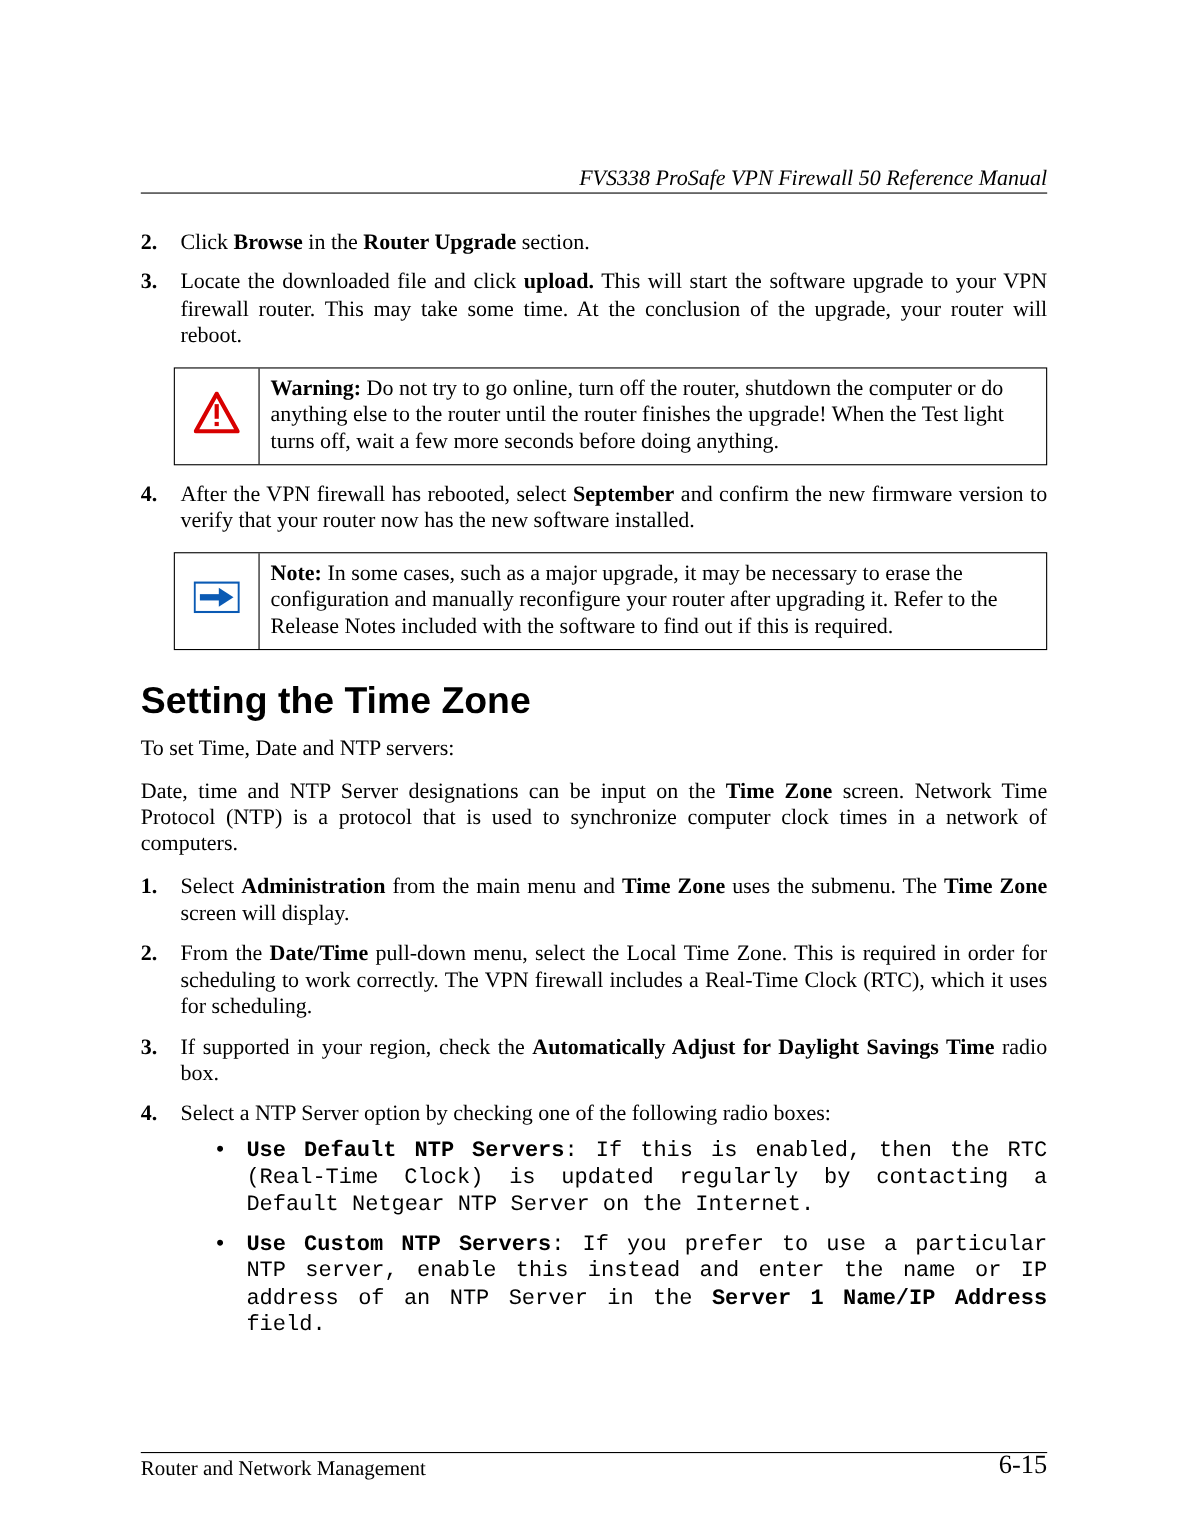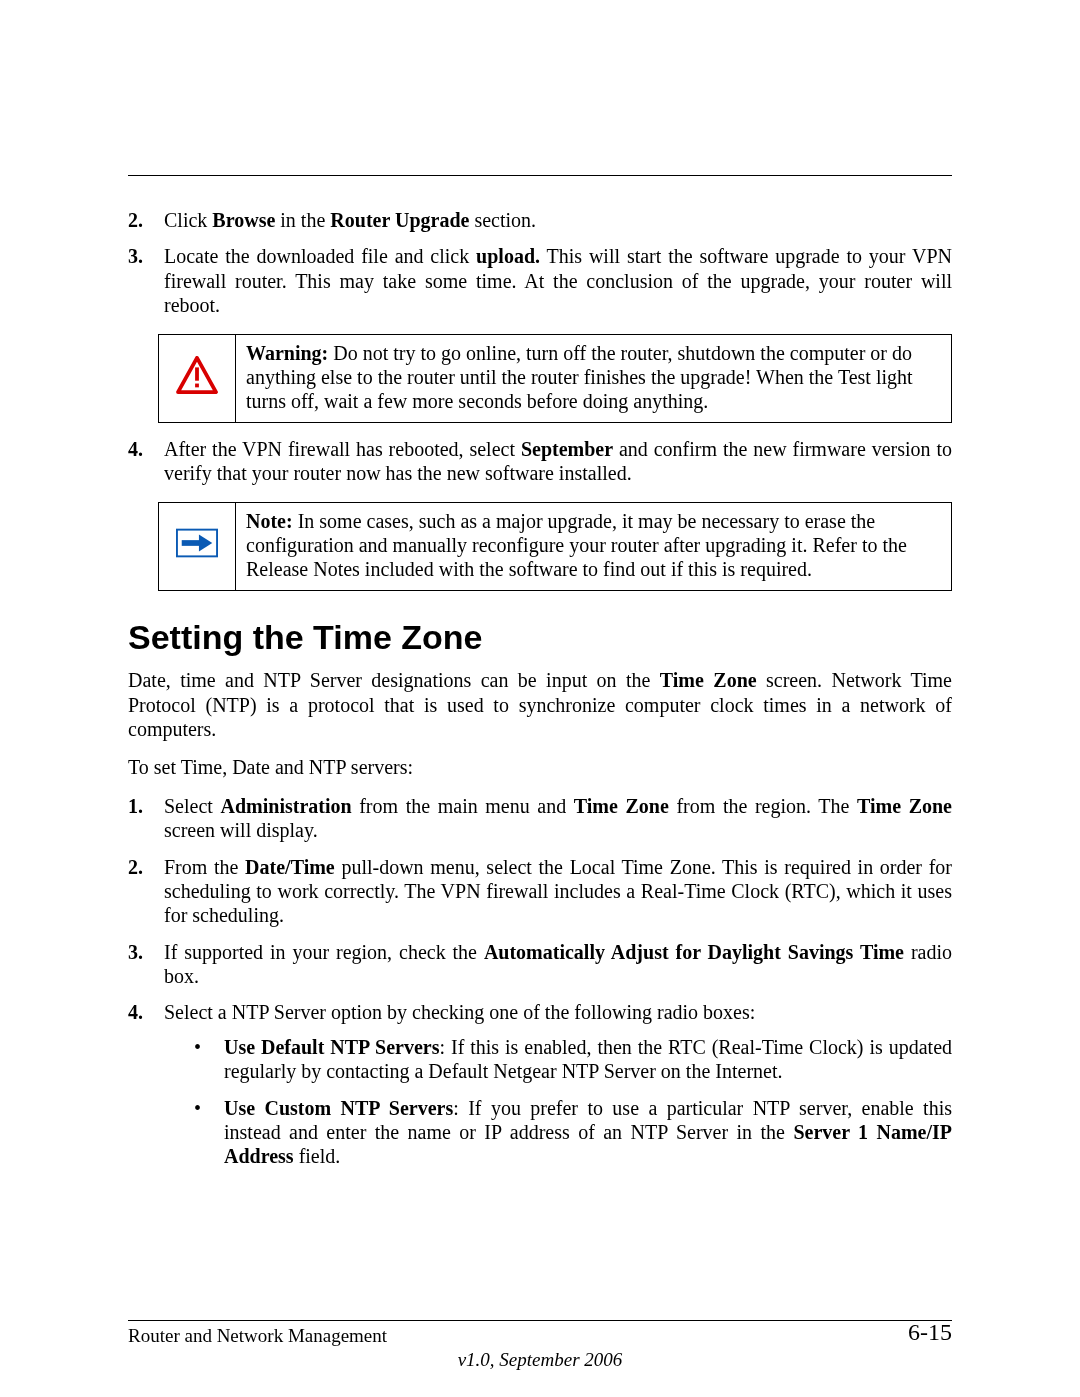--- a/index.html
+++ b/index.html
@@ -49,20 +49,21 @@
   ol.steps > li .num {
     position: absolute;
     left: 0;
     top: 0;
     font-weight: bold;
   }
   ul.bullets {
     list-style: none;
     margin: 10px 0 0 0;
     padding: 0 0 0 30px;
+    font-family: Liberation Mono, monospace;
   }
   ul.bullets > li {
     position: relative;
     padding-left: 30px;
     margin: 0 0 12px 0;
     text-align: justify;
   }
   ul.bullets > li::before {
     content: "•";
     position: absolute;
@@ -127,20 +128,21 @@
     font-style: italic;
     font-size: 19px;
   }
   b { font-weight: bold; }
 </style>
 </head>
 <body>
 
 <div class="page">
 
+  <div class="header-right">FVS338 ProSafe VPN Firewall 50 Reference Manual</div>
   <div class="header-line"></div>
 
   <div class="content">
 
     <ol class="steps">
       <li>
         <span class="num">2.</span>
         <span>Click </span><b>Browse</b><span> in the </span><b>Router Upgrade</b><span> section.</span>
       </li>
       <li>
@@ -181,30 +183,30 @@
           </svg>
         </span>
       </div>
       <div class="text-cell">
         <b>Note:</b><span> In some cases, such as a major upgrade, it may be necessary to erase the configuration and manually reconfigure your router after upgrading it. Refer to the Release Notes included with the software to find out if this is required.</span>
       </div>
     </div>
 
     <h2 class="section">Setting the Time Zone</h2>
 
+    <p class="para">To set Time, Date and NTP servers:</p>
+
     <p class="para">
       <span>Date, time and NTP Server designations can be input on the </span><b>Time Zone</b><span> screen. Network Time Protocol (NTP) is a protocol that is used to synchronize computer clock times in a network of computers.</span>
     </p>
 
-    <p class="para">To set Time, Date and NTP servers:</p>
-
     <ol class="steps">
       <li>
         <span class="num">1.</span>
-        <span>Select </span><b>Administration</b><span> from the main menu and </span><b>Time Zone</b><span> from the region. The </span><b>Time Zone</b><span> screen will display.</span>
+        <span>Select </span><b>Administration</b><span> from the main menu and </span><b>Time Zone</b><span> uses the submenu. The </span><b>Time Zone</b><span> screen will display.</span>
       </li>
       <li>
         <span class="num">2.</span>
         <span>From the </span><b>Date/Time</b><span> pull-down menu, select the Local Time Zone. This is required in order for scheduling to work correctly. The VPN firewall includes a Real-Time Clock (RTC), which it uses for scheduling.</span>
       </li>
       <li>
         <span class="num">3.</span>
         <span>If supported in your region, check the </span><b>Automatically Adjust for Daylight Savings Time</b><span> radio box.</span>
       </li>
       <li>
@@ -219,15 +221,14 @@
           </li>
         </ul>
       </li>
     </ol>
 
   </div>
 
   <div class="footer-line"></div>
   <div class="footer-left">Router and Network Management</div>
   <div class="footer-right">6-15</div>
-  <div class="footer-center">v1.0, September 2006</div>
 
 </div>
 
 </body></html>

